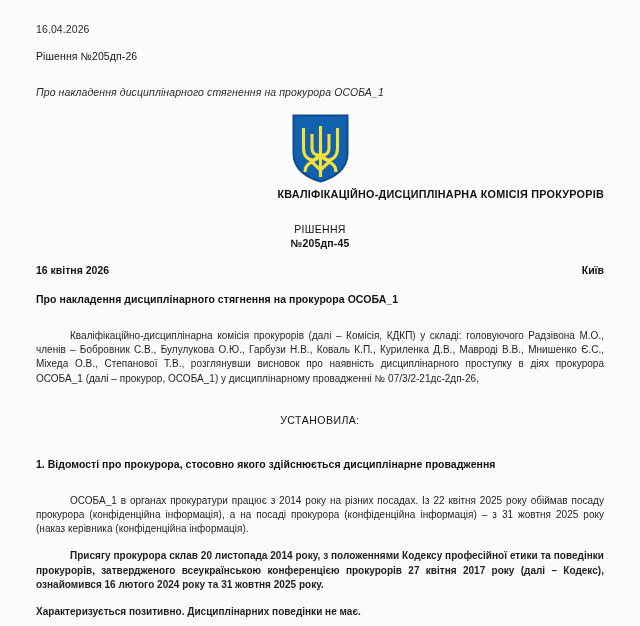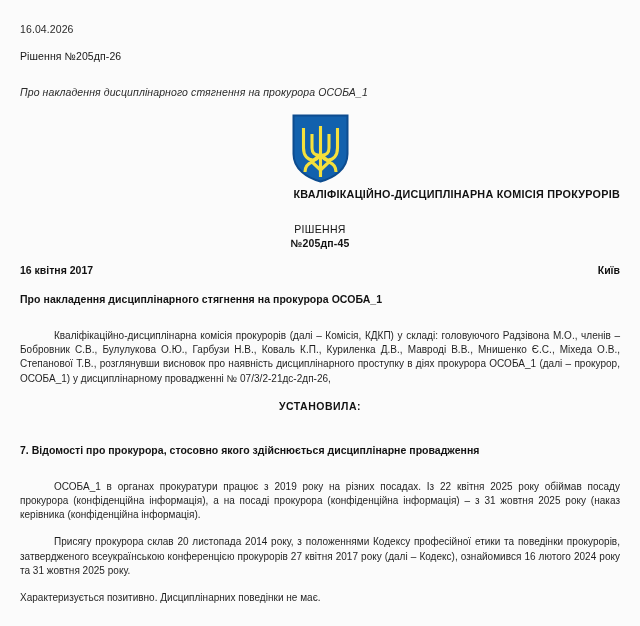--- a/index.html
+++ b/index.html
@@ -13,21 +13,21 @@
     background: #fbfbfb;
     font-family: "Liberation Sans", sans-serif;
     color: #1a1a1a;
     overflow: hidden;
     position: relative;
   }
   .page {
     width: 640px;
     height: 626px;
     box-sizing: border-box;
-    padding: 0 20px;
+    padding: 0 36px;
     position: relative;
   }
 
   
   .meta-date {
     font-size: 10.5px;
     color: #2a2a2a;
     padding-top: 23px;
     letter-spacing: 0.1px;
   }
@@ -111,32 +111,33 @@
     text-indent: 34px;
     margin: 0;
     color: #1f1f1f;
     letter-spacing: 0.02px;
   }
   p.body.first {
     margin-top: 24px;
   }
   p.body.gap {
     margin-top: 13px;
+    font-weight: bold;
   }
   p.body.noindent {
     text-indent: 0;
   }
 
   .established {
     text-align: center;
     font-size: 10.5px;
-    font-weight: bold;
+    font-weight: normal;
     letter-spacing: 0.5px;
     color: #121212;
-    margin-top: 14px;
+    margin-top: 28px;
   }
 
   .section-heading {
     font-size: 10.5px;
     font-weight: bold;
     color: #121212;
     margin-top: 32px;
     letter-spacing: 0.02px;
   }
 </style>
@@ -185,31 +186,31 @@
     </svg>
   </div>
 
   <div class="org-title">КВАЛІФІКАЦІЙНО-ДИСЦИПЛІНАРНА КОМІСІЯ ПРОКУРОРІВ</div>
 
   <div class="doc-type">РІШЕННЯ</div>
 
   <div class="doc-number">№205дп-45</div>
 
   <div class="datecity">
-    <span>16 квітня 2017</span>
+    <span>16 квітня 2026</span>
     <span>Київ</span>
   </div>
 
   <div class="subject-bold">Про накладення дисциплінарного стягнення на прокурора ОСОБА_1</div>
 
   <p class="body first">Кваліфікаційно-дисциплінарна комісія прокурорів (далі – Комісія, КДКП) у складі: головуючого Радзівона М.О., членів – Бобровник С.В., Булулукова О.Ю., Гарбузи Н.В., Коваль К.П., Куриленка Д.В., Мавроді В.В., Мнишенко Є.С., Міхеда О.В., Степанової Т.В., розглянувши висновок про наявність дисциплінарного проступку в діях прокурора ОСОБА_1 (далі – прокурор, ОСОБА_1) у дисциплінарному провадженні № 07/3/2-21дс-2дп-26,</p>
 
   <div class="established">УСТАНОВИЛА:</div>
 
-  <div class="section-heading">7. Відомості про прокурора, стосовно якого здійснюється дисциплінарне провадження</div>
-
-  <p class="body first">ОСОБА_1 в органах прокуратури працює з 2019 року на різних посадах. Із 22 квітня 2025 року обіймав посаду прокурора (конфіденційна інформація), а на посаді прокурора (конфіденційна інформація) – з 31 жовтня 2025 року (наказ керівника (конфіденційна інформація).</p>
+  <div class="section-heading">1. Відомості про прокурора, стосовно якого здійснюється дисциплінарне провадження</div>
+
+  <p class="body first">ОСОБА_1 в органах прокуратури працює з 2014 року на різних посадах. Із 22 квітня 2025 року обіймав посаду прокурора (конфіденційна інформація), а на посаді прокурора (конфіденційна інформація) – з 31 жовтня 2025 року (наказ керівника (конфіденційна інформація).</p>
 
   <p class="body gap">Присягу прокурора склав 20 листопада 2014 року, з положеннями Кодексу професійної етики та поведінки прокурорів, затвердженого всеукраїнською конференцією прокурорів 27 квітня 2017 року (далі – Кодекс), ознайомився 16 лютого 2024 року та 31 жовтня 2025 року.</p>
 
   <p class="body gap noindent">Характеризується позитивно. Дисциплінарних поведінки не має.</p>
 
 </div>
 
 </body></html>

